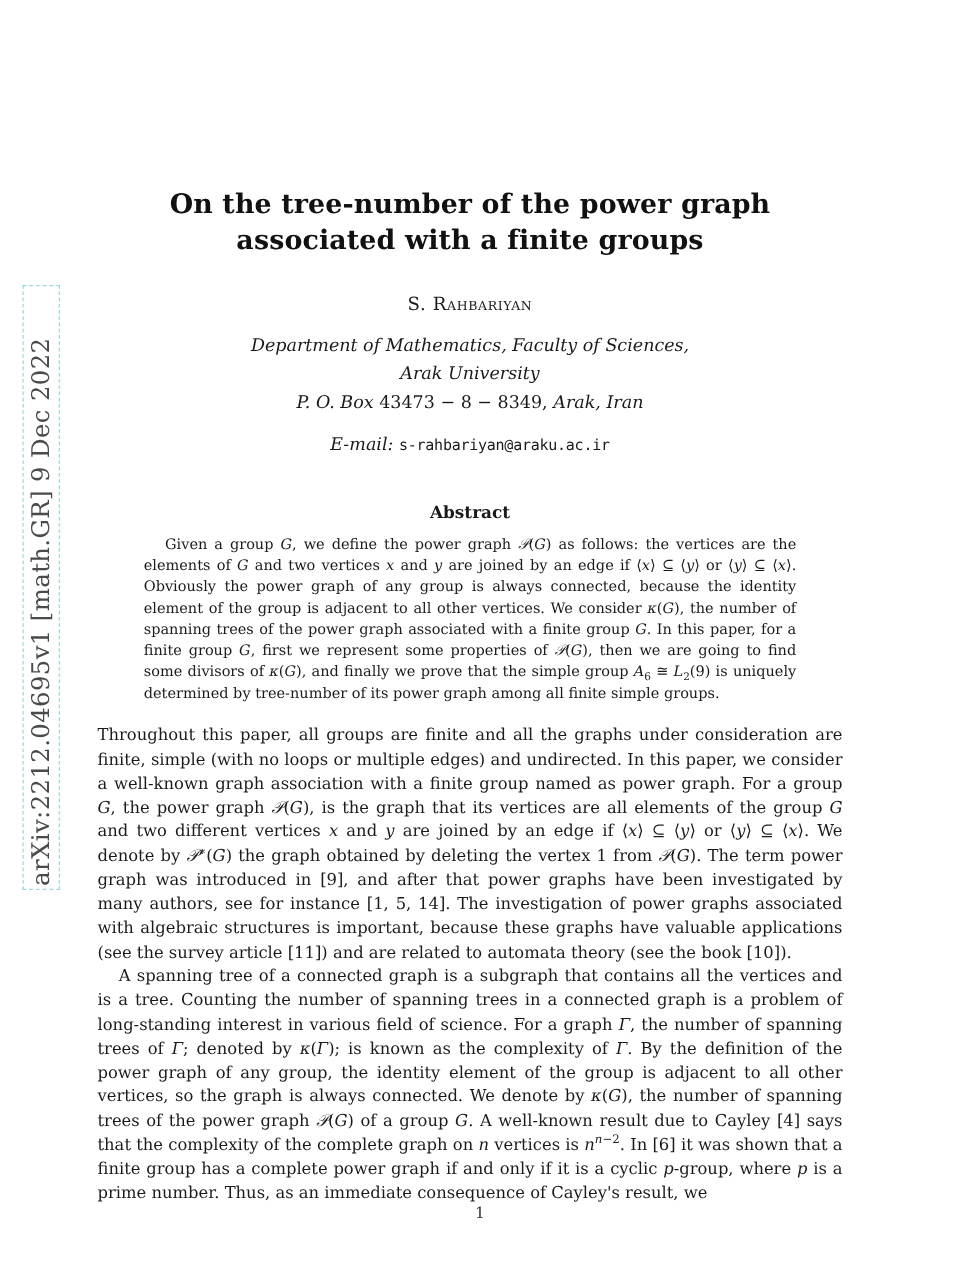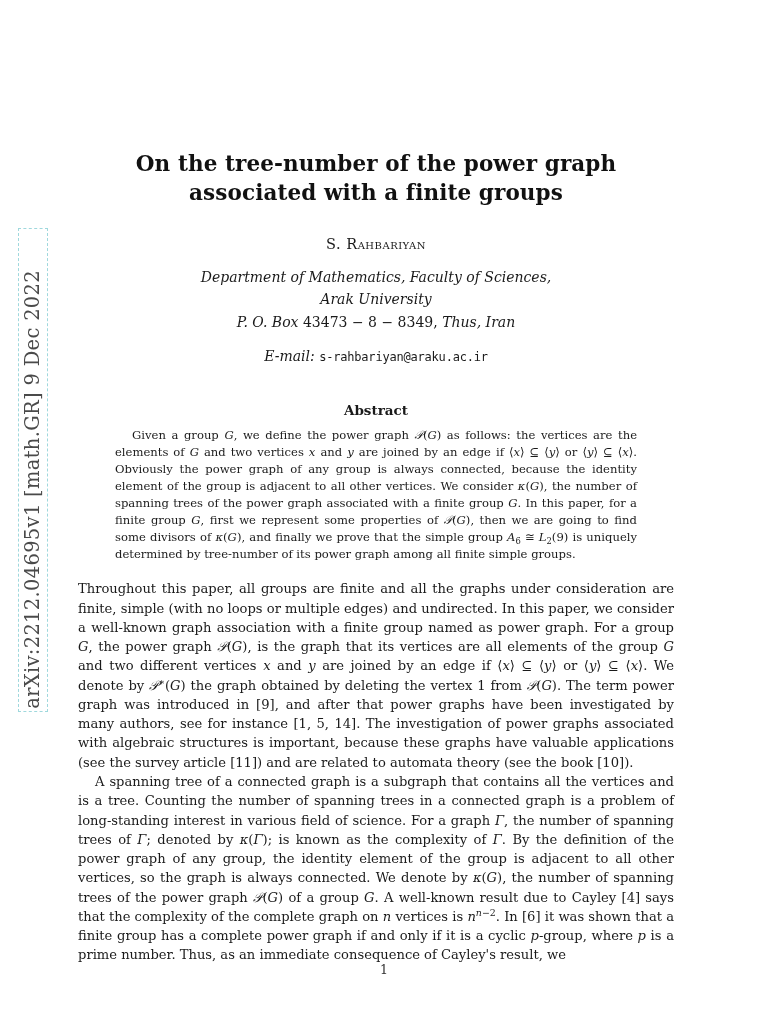--- a/index.html
+++ b/index.html
@@ -172,21 +172,21 @@
   <h1 id="title">On the tree-number of the power graph associated with a finite groups</h1>
 
   <div id="author">S. Rahbariyan</div>
 
   <div class="affil">
     <span class="line">Department of Mathematics, Faculty of Sciences,</span>
     <span class="line">Arak University</span>
     <span class="line">
       <span>P. O. Box</span>
       <span class="upright">43473 − 8 − 8349,</span>
-      <span>Thus, Iran</span>
+      <span>Arak, Iran</span>
     </span>
   </div>
 
   <div class="email-line">
     <span class="lbl">E-mail:</span>
     <span class="addr">s-rahbariyan@araku.ac.ir</span>
   </div>
 
 
   <div id="abstract-heading">Abstract</div>

